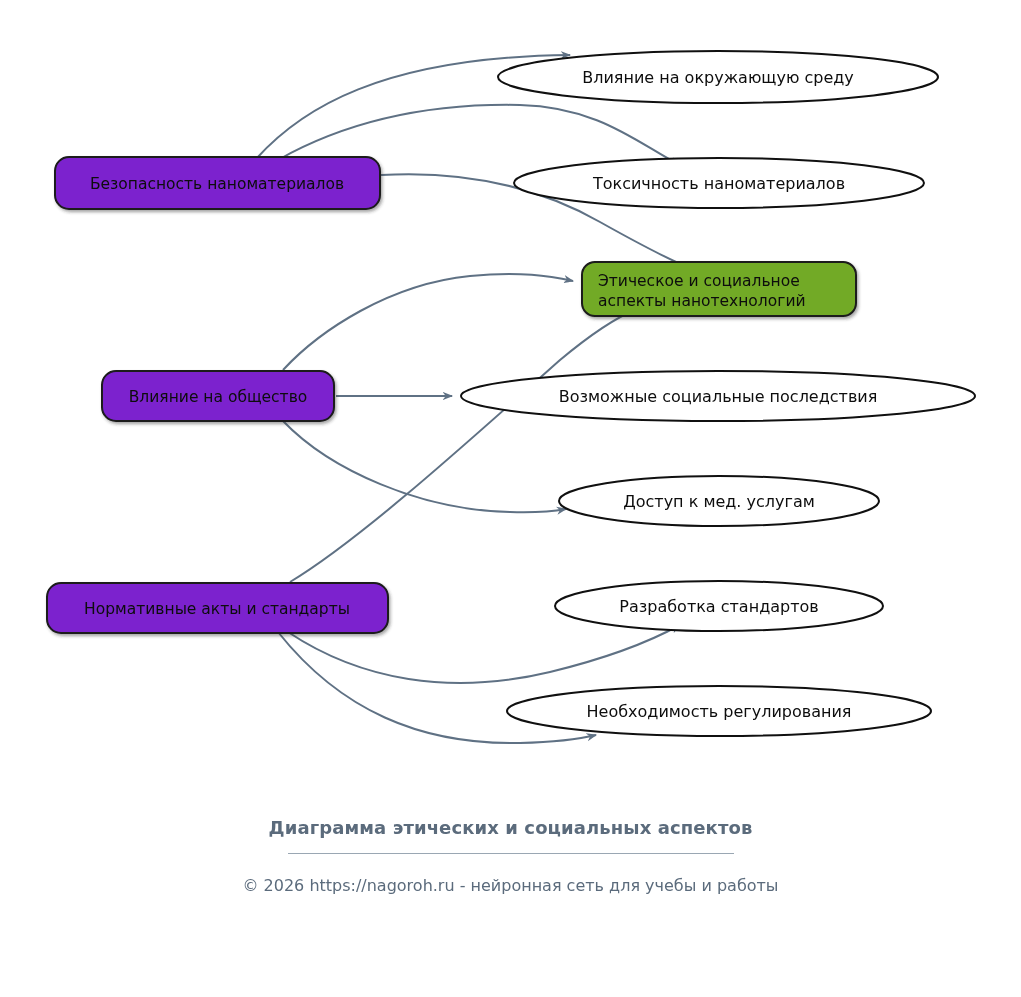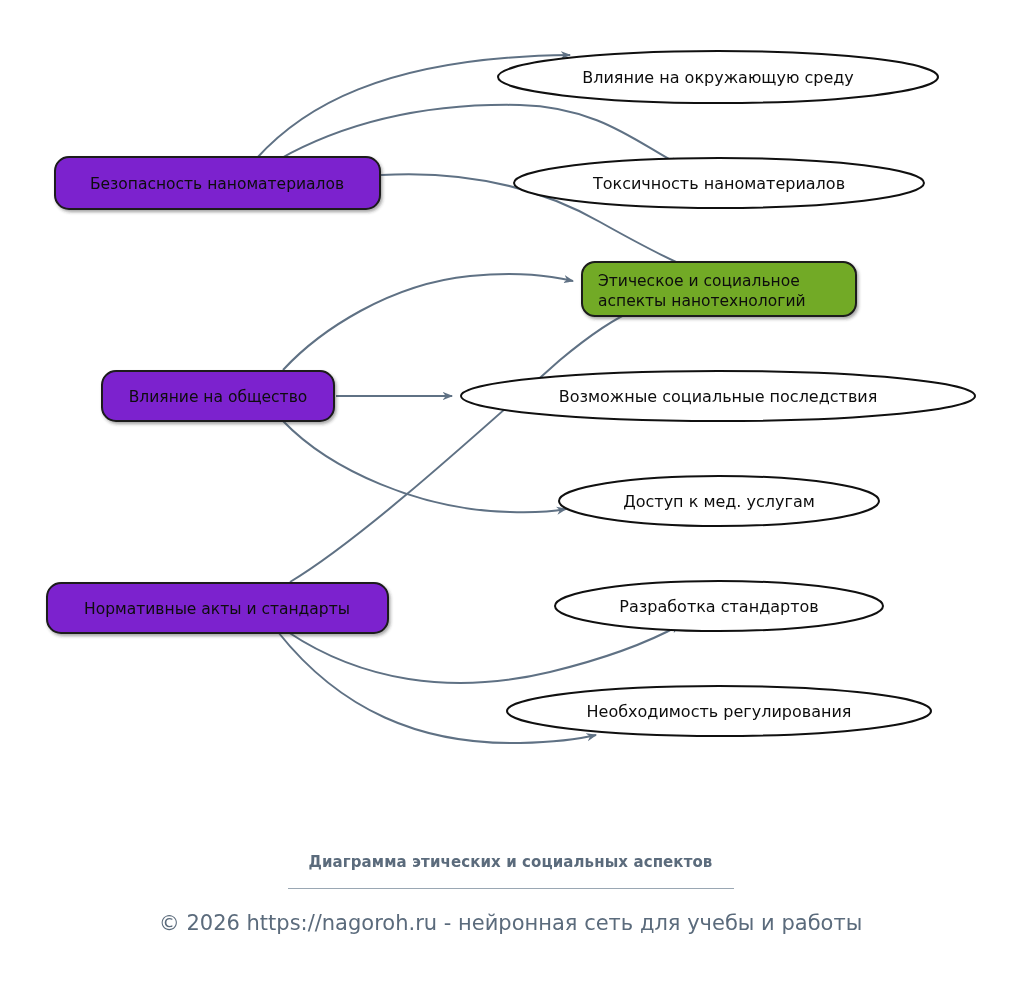--- a/index.html
+++ b/index.html
@@ -63,37 +63,36 @@
   
   .footer {
     position: absolute;
     left: 0;
     top: 818px;
     width: 1021px;
     text-align: center;
   }
   .footer-title {
     font-family: "DejaVu Sans", sans-serif;
-    font-size: 15px;
+    font-size: 18px;
     font-weight: bold;
     color: #5b6b7c;
     line-height: 19px;
     letter-spacing: 0.1px;
-    margin-top: 35px;
   }
   .footer-rule {
     width: 446px;
     height: 0;
     margin: 16px auto 0 auto;
     border-top: 1px solid #9aa7b3;
   }
   .footer-credit {
     margin-top: 22px;
     font-family: "DejaVu Sans", sans-serif;
-    font-size: 21px;
+    font-size: 16px;
     color: #5b6b7c;
   }
 </style>
 </head>
 <body>
 
 <div id="canvas">
 
   <svg class="graph-svg" viewBox="0 0 1021 800">
     <defs>

